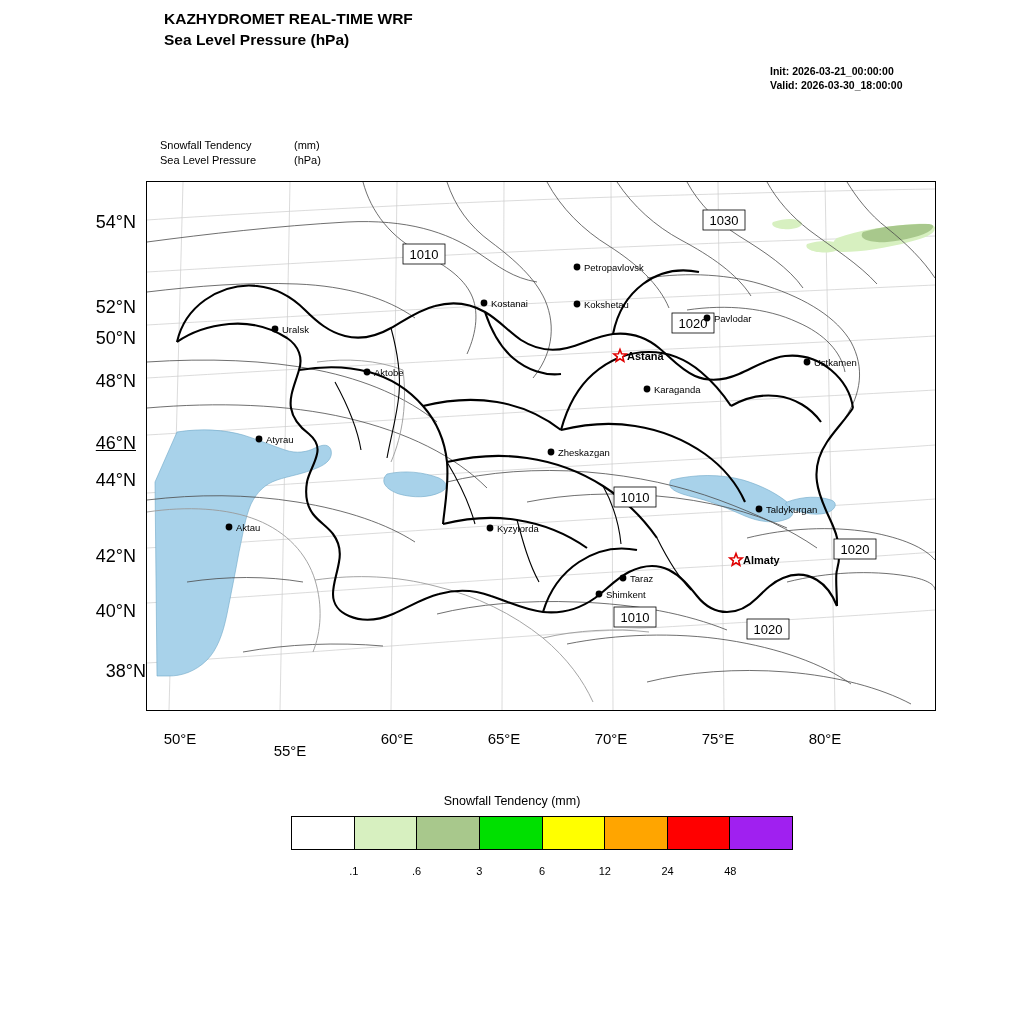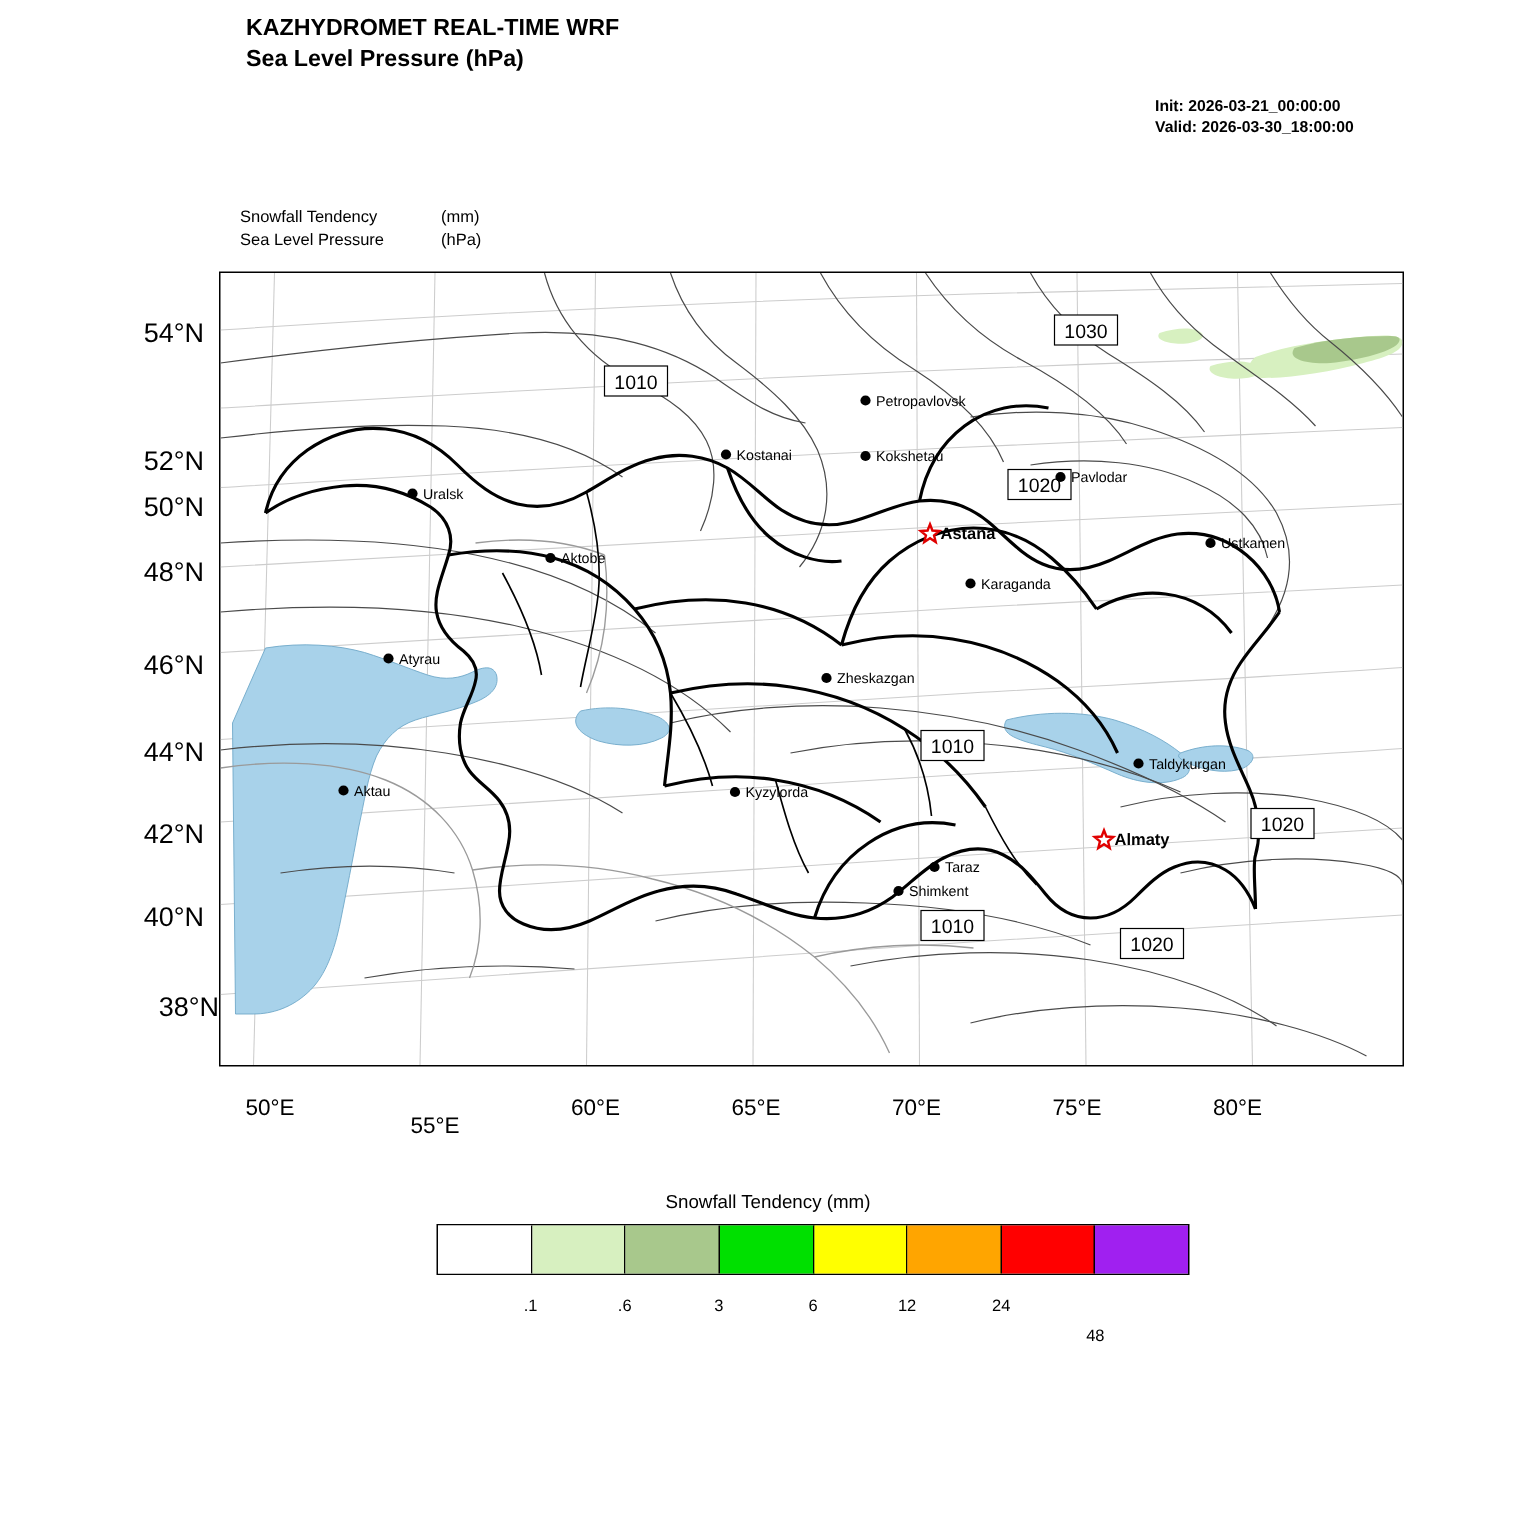--- a/index.html
+++ b/index.html
@@ -136,22 +136,22 @@
   </div>
   <div class="sc-row">
     <span class="lbl" style="width:120px">Sea Level Pressure</span><span class="unit">(hPa)</span>
   </div>
 </div>
 
 <div class="abs ytick" style="left:56px; top:212px;">54°N</div>
 <div class="abs ytick" style="left:56px; top:265px;margin-top:32px;">52°N</div>
 <div class="abs ytick" style="left:56px; top:318px;margin-top:10px;">50°N</div>
 <div class="abs ytick" style="left:56px; top:371px;">48°N</div>
-<div class="abs ytick" style="left:56px; top:433px;">46°N</div>
-<div class="abs ytick" style="left:56px; top:491px;">44°N</div>
+<div class="abs ytick" style="left:56px; top:433px;text-decoration:underline;">46°N</div>
+<div class="abs ytick" style="left:56px; top:470px;">44°N</div>
 <div class="abs ytick" style="left:56px; top:546px;">42°N</div>
 <div class="abs ytick" style="left:56px; top:601px;">40°N</div>
 <div class="abs ytick" style="left:66px; top:661px;text-align:right;">38°N</div>
 
 <div class="abs xtick" style="left:140px; top:730px;">50°E</div>
 <div class="abs xtick" style="left:250px; top:730px;margin-top:12px;">55°E</div>
 <div class="abs xtick" style="left:357px; top:730px;">60°E</div>
 <div class="abs xtick" style="left:464px; top:730px;">65°E</div>
 <div class="abs xtick" style="left:571px; top:730px;">70°E</div>
 <div class="abs xtick" style="left:678px; top:730px;">75°E</div>
@@ -400,14 +400,14 @@
     <div class="cb-cell" style="background: rgb(255, 0, 0);"></div>
     <div class="cb-cell" style="background: rgb(160, 32, 240);"></div>
   </div>
 <div id="cb-labels" class="abs">
     <div class="cb-lab" style="left: 42.75px;">.1</div>
     <div class="cb-lab" style="left: 105.5px;">.6</div>
     <div class="cb-lab" style="left: 168.25px;">3</div>
     <div class="cb-lab" style="left: 231px;">6</div>
     <div class="cb-lab" style="left: 293.75px;">12</div>
     <div class="cb-lab" style="left: 356.5px;">24</div>
-    <div class="cb-lab" style="left: 419.25px; margin-top: 20px;">48</div>
+    <div class="cb-lab" style="left: 419.25px;">48</div>
   </div>
 
 </body></html>

